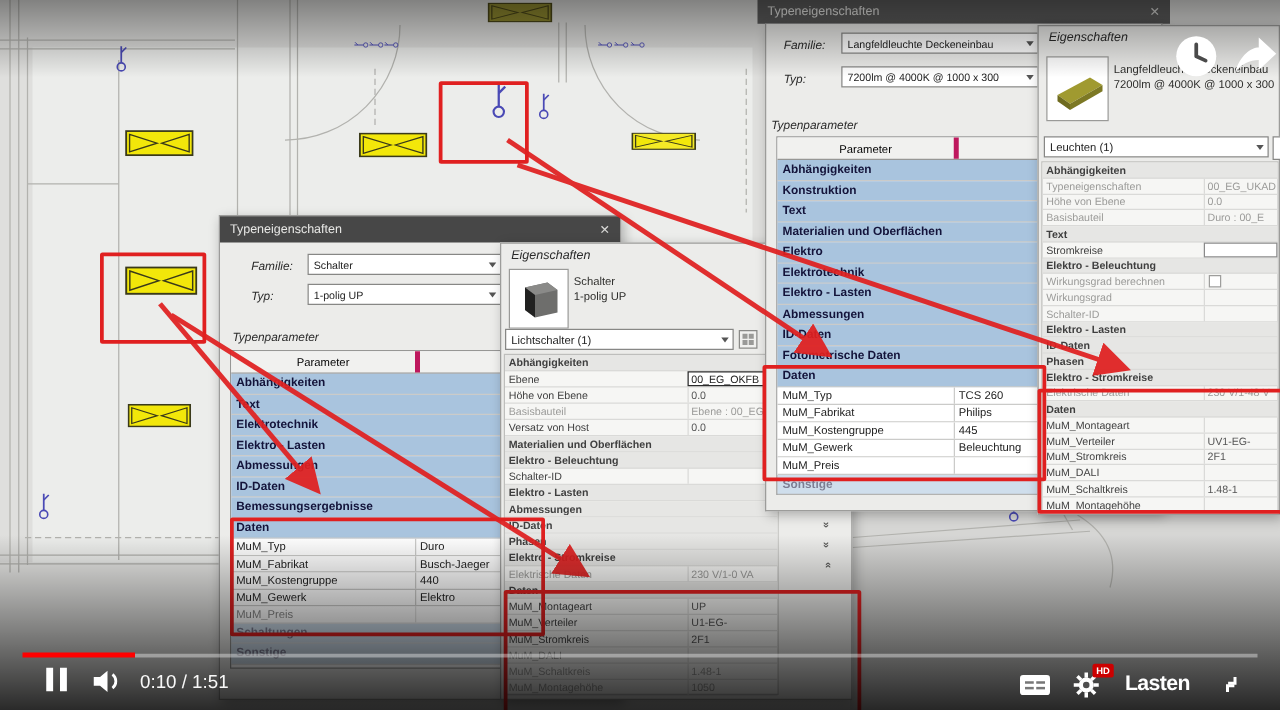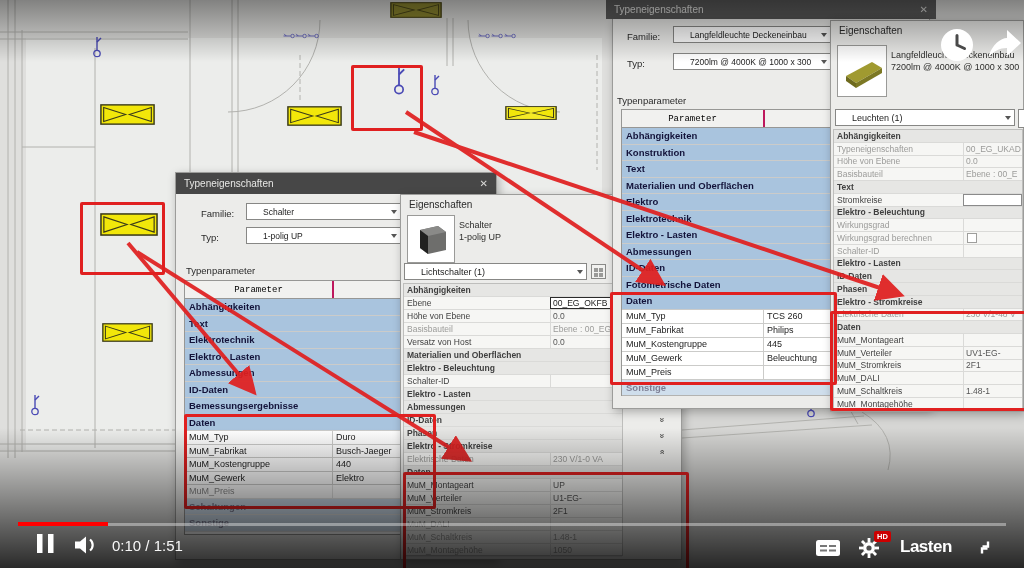--- a/index.html
+++ b/index.html
@@ -20,31 +20,31 @@
   .sw{position:absolute;z-index:2;width:10px;height:22px;}
   .sw.tiny{transform:scale(.55) rotate(-90deg);}
   .sw.big{transform:scale(1.3);}
   
   .win-title{position:absolute;background:#474747;color:#e8e8e6;font-size:10px;
              display:flex;align-items:center;justify-content:space-between;
              padding:0 8px;box-sizing:border-box;}
   .close-x{color:#d8d8d6;font-size:10px;cursor:default;}
   .dlg,.panel{position:absolute;background:#ececea;border:1px solid #9c9c9a;
               box-sizing:border-box;box-shadow:2px 3px 9px rgba(0,0,0,.28);}
-  .small-label{position:absolute;font-size:9.5px;color:#2a2a2a;}
+  .small-label{position:absolute;font-size:9.5px;color:#2a2a2a;font-style:italic;}
   .dd{position:absolute;background:#fff;border:1px solid #878785;font-size:8.5px;color:#222;
-      display:flex;align-items:center;padding:0 3px 0 16px;box-sizing:border-box;
+      display:flex;align-items:center;padding:0 3px 0 4px;box-sizing:border-box;
       white-space:nowrap;overflow:hidden;}
   .dd::after{content:"";margin-left:auto;flex:0 0 auto;
       border-left:3.5px solid transparent;border-right:3.5px solid transparent;
       border-top:4.5px solid #555;}
   
   .ttable{position:absolute;border:1px solid #979795;background:#fff;box-sizing:border-box;font-size:9px;}
   .thead{display:flex;background:#f1f1ef;border-bottom:1px solid #979795;height:17px;}
-  .thead .c1{width:var(--c1);display:flex;align-items:center;justify-content:center;border-right:2px solid #be185d;font-family:Liberation Mono, monospace;}
+  .thead .c1{width:var(--c1);display:flex;align-items:center;justify-content:center;border-right:4px solid #be185d;}
   .thead .c2{flex:1;}
   .trow{display:flex;border-bottom:1px solid #cbcbc9;box-sizing:border-box;align-items:center;}
   .trow.k-sec{background:#a9c4de;font-weight:bold;color:#13133a;height:var(--sh);font-size:9.5px;}
   .trow.k-row{background:#fff;color:#222;height:var(--dh);}
   .trow .c1{width:var(--c1);padding-left:4px;box-sizing:border-box;overflow:hidden;white-space:nowrap;}
   .trow .c2{flex:1;border-left:1px solid #cbcbc9;align-self:stretch;display:flex;align-items:center;
             padding-left:3px;overflow:hidden;white-space:nowrap;}
   .trow.k-sec .c2{border-left:none;}
   .trow.dim{opacity:.55;justify-content:center;}
   
@@ -581,40 +581,40 @@
           <div class="prow dim k-row">
             <div class="c1">Typeneigenschaften</div>
             <div class="c2">00_EG_UKAD</div>
           </div>
           <div class="prow dim k-row">
             <div class="c1">Höhe von Ebene</div>
             <div class="c2">0.0</div>
           </div>
           <div class="prow dim k-row">
             <div class="c1">Basisbauteil</div>
-            <div class="c2">Ebene : 00_E</div>
+            <div class="c2">Duro : 00_E</div>
           </div>
           <div class="prow k-sec">
             <div class="c1">Text</div>
             <div class="c2"></div>
           </div>
           <div class="prow vbox k-row">
             <div class="c1">Stromkreise</div>
             <div class="c2"></div>
           </div>
           <div class="prow k-sec">
             <div class="c1">Elektro - Beleuchtung</div>
             <div class="c2"></div>
           </div>
-          <div class="prow dim k-row">
-            <div class="c1">Wirkungsgrad</div>
-            <div class="c2"></div>
-          </div>
           <div class="prow dim chk k-row">
             <div class="c1">Wirkungsgrad berechnen</div>
+            <div class="c2"></div>
+          </div>
+          <div class="prow dim k-row">
+            <div class="c1">Wirkungsgrad</div>
             <div class="c2"></div>
           </div>
           <div class="prow dim k-row">
             <div class="c1">Schalter-ID</div>
             <div class="c2"></div>
           </div>
           <div class="prow k-sec">
             <div class="c1">Elektro - Lasten</div>
             <div class="c2"></div>
           </div>

